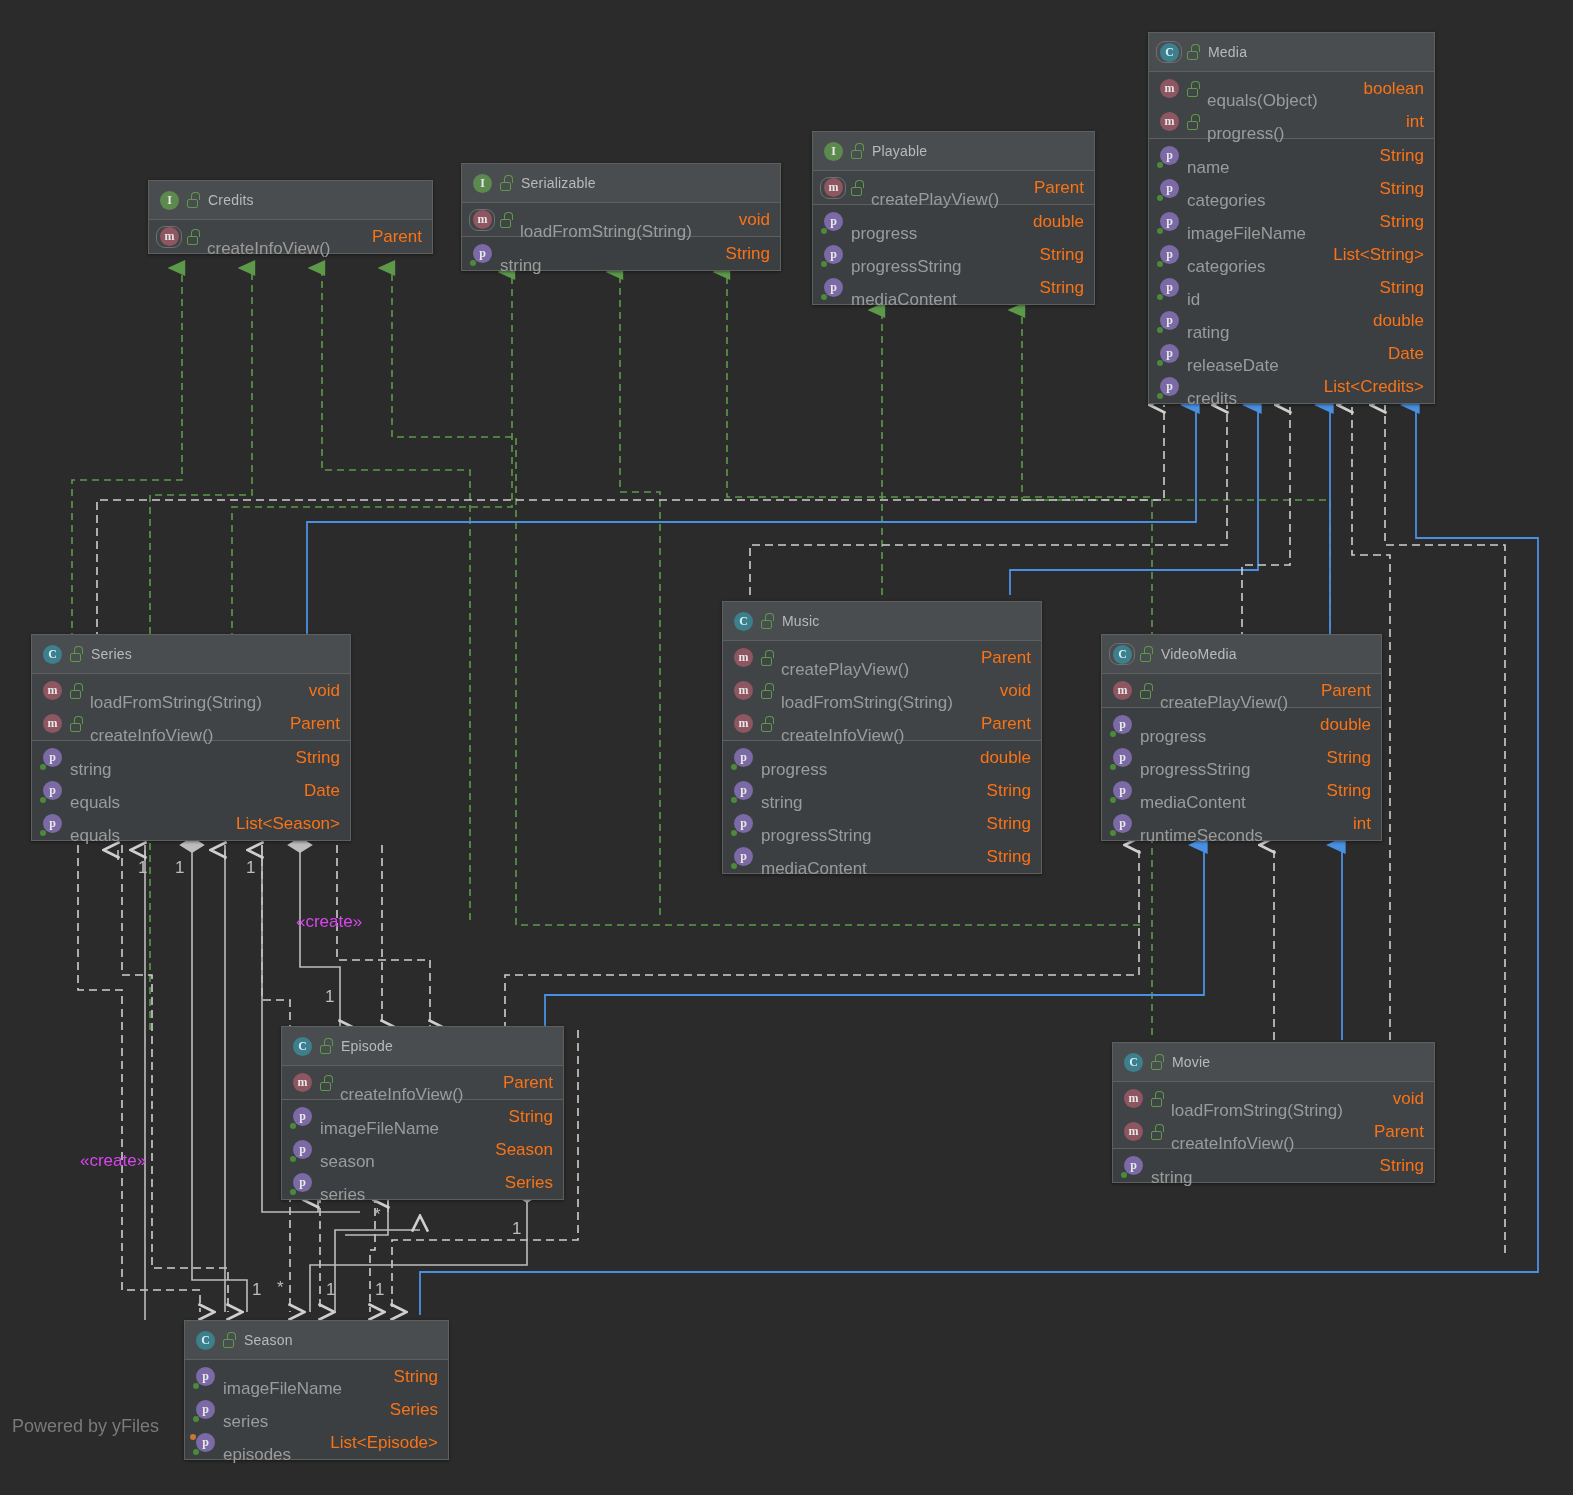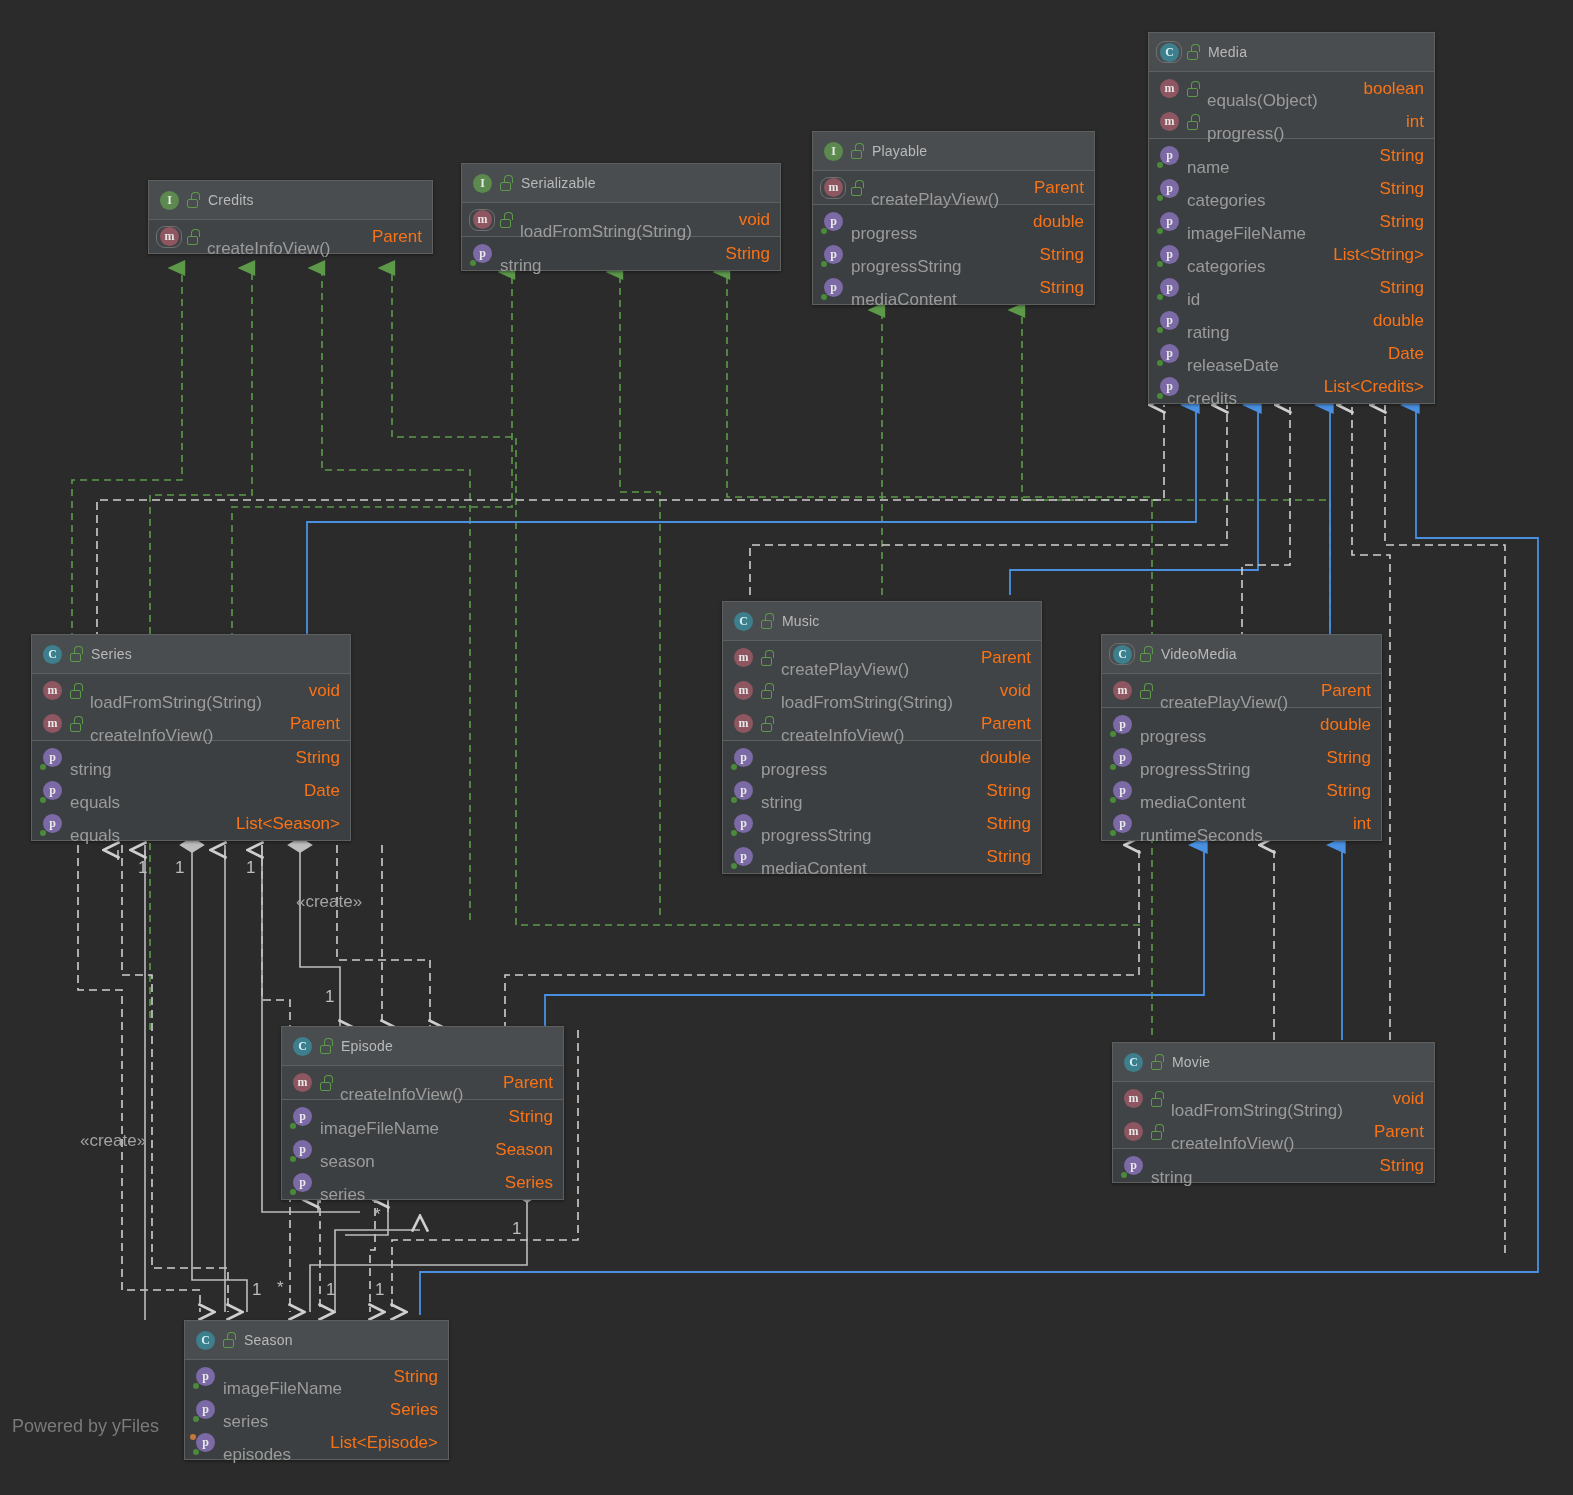--- a/index.html
+++ b/index.html
@@ -60,21 +60,21 @@
 
   
   .lock{width:14px;height:16px;flex:0 0 14px;margin-left:6px;position:relative;}
   .lock .body{position:absolute;left:1px;bottom:0;width:11px;height:9px;border:1.6px solid #5c9a4a;border-radius:2px;box-sizing:border-box;}
   .lock .shk{position:absolute;left:5px;top:0;width:9px;height:8px;border:1.6px solid #5c9a4a;border-bottom:none;border-radius:4px 4px 0 0;box-sizing:border-box;}
 
   .elabel{
     position:absolute;color:#bdbdbd;font-size:17px;z-index:6;
     font-family:"Liberation Sans","DejaVu Sans",sans-serif;white-space:nowrap;
   }
-  .elabel.stereo{color:#a3a3a3;}
+  .elabel.stereo{color:#d946ef;margin-top:20px;}
   .wm{
     position:absolute;left:12px;top:1416px;color:#7a7a7a;font-size:18px;z-index:7;
   }
 </style>
 </head>
 <body>
 
 <svg id="edges" viewBox="0 0 1573 1495" xmlns="http://www.w3.org/2000/svg">
   <defs>
     <marker id="mGreen" markerWidth="12" markerHeight="12" refX="5" refY="9" orient="auto">

